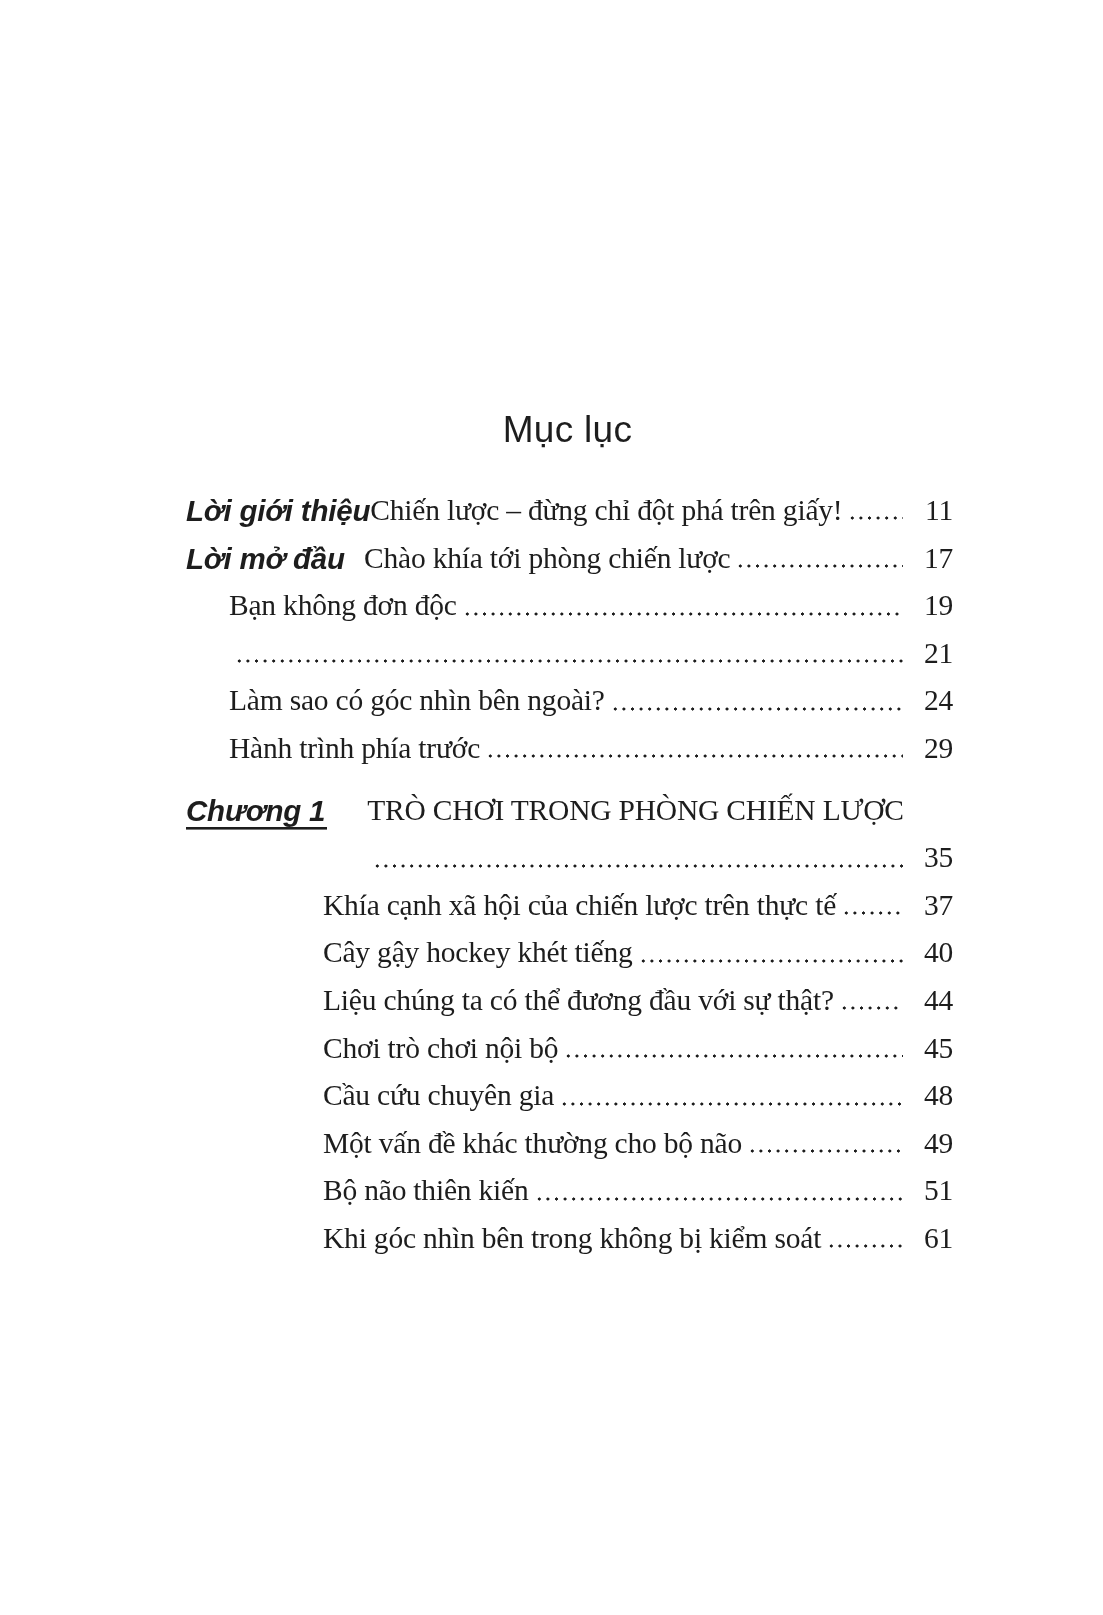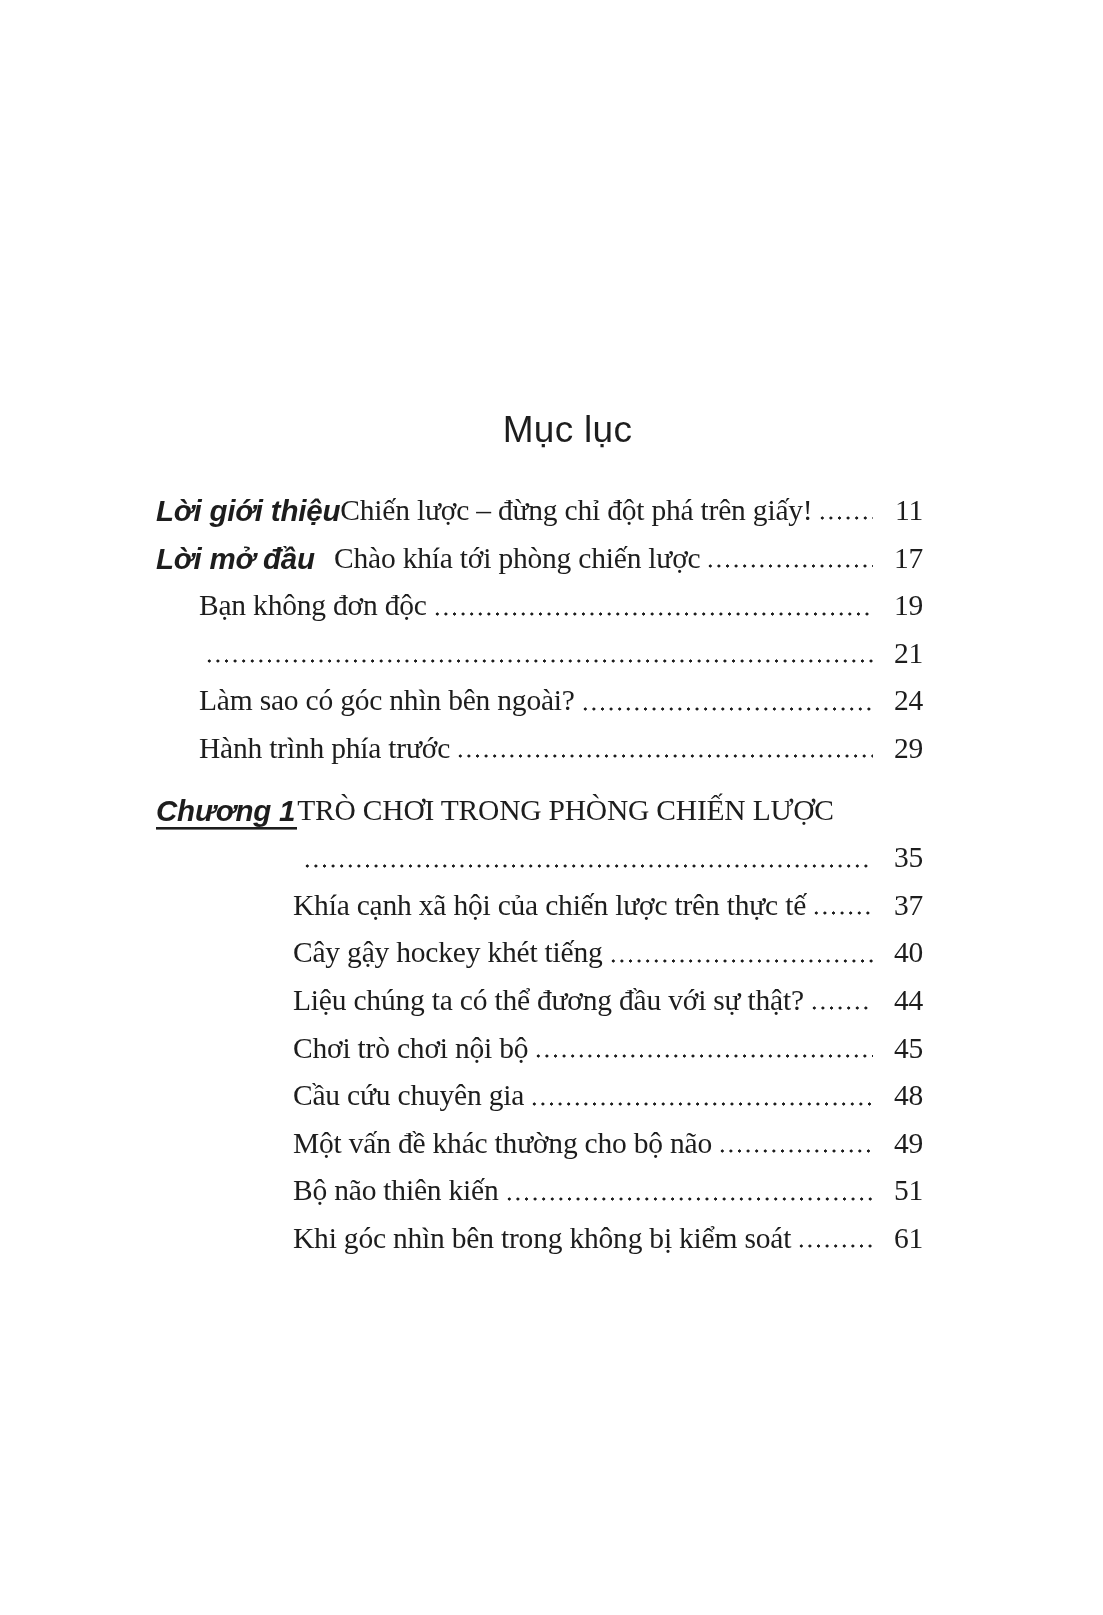--- a/index.html
+++ b/index.html
@@ -22,21 +22,21 @@
     width: 100%;
     margin: 16px;
     text-align: center;
     font-size: 37px;
     font-weight: 500;
     line-height: 37px;
     letter-spacing: 0.3px;
   }
   .toc {
     position: absolute;
-    left: 156px;
+    left: 186px;
     top: 487px;
     width: 767px;
   }
   .toc-entry {
     display: flex;
     align-items: flex-start;
     letter-spacing: -0.2px;
   }
   .label-slot {
     flex: 0 0 178px;
@@ -54,21 +54,21 @@
   }
   .toc-entry.chapter .entry-label {
     background-image: linear-gradient(#1d1d1d, #1d1d1d);
     background-repeat: no-repeat;
     background-size: 100% 2.6px;
     background-position: 0 40px;
     padding-right: 2px;
   }
   .toc-entry.intro-sub { padding-left: 43px; align-items: flex-end; }
   .toc-entry.chapter-sub { padding-left: 137px; }
-  .toc-entry.chapter { margin-top: 14px; }
+  .toc-entry.chapter { margin-top: 14px; gap: 40px; }
   .entry-body {
     flex: 1 1 auto;
     min-width: 0;
     font-family: Liberation Serif, serif;
   }
   .entry-line {
     display: flex;
     font-size: 29.5px;
     line-height: 47.6px;
   }

